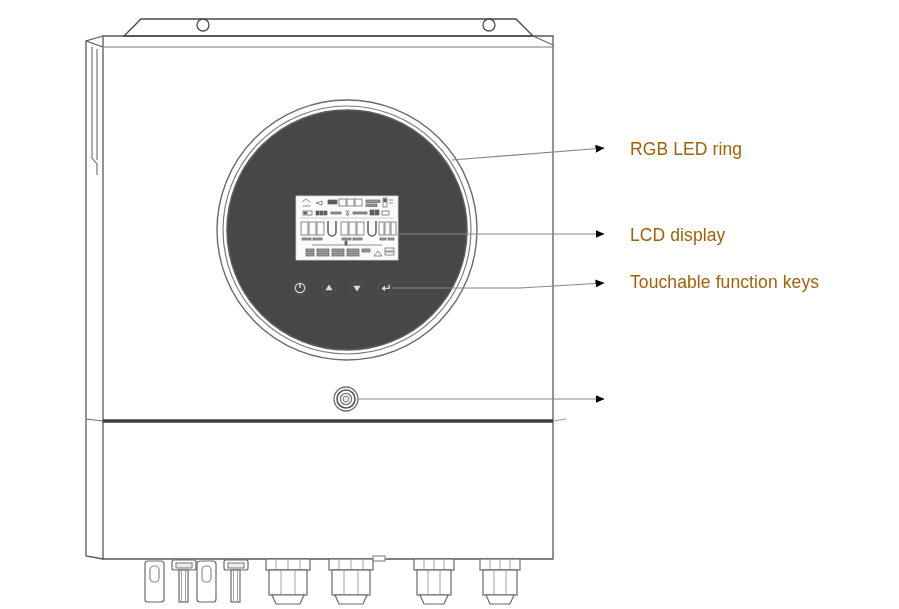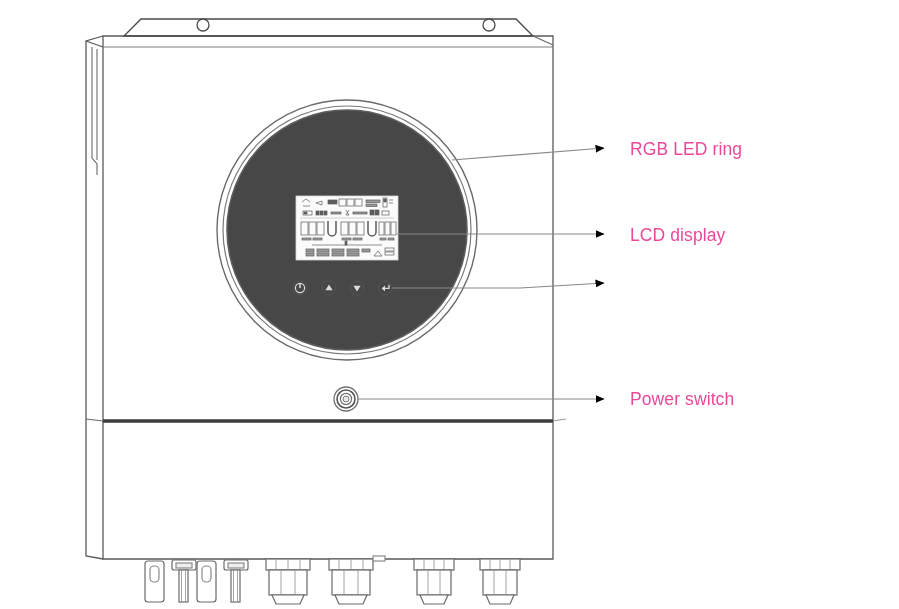--- a/index.html
+++ b/index.html
@@ -10,21 +10,21 @@
     overflow:hidden;
     position:relative;
   }
   #stage{position:absolute;left:0;top:0;width:899px;height:609px;}
   #stage svg{position:absolute;left:0;top:0;}
 
   .callout{
     position:absolute;
     font-family:"Liberation Sans",sans-serif;
     font-size:17.5px;
-    color:#ec4899;
+    color:#a16207;
     white-space:nowrap;
     letter-spacing:0.1px;
   }
   #label-rgb-led-ring{left:630px;top:139px;}
   #label-lcd-display{left:630px;top:225px;text-align:center;}
   #label-touch-keys{left:630px;top:272px;}
   #label-power-switch{left:630px;top:389px;}
 </style>
 </head>
 <body>
@@ -251,16 +251,16 @@
       <path d="M397,234 L604,234" marker-end="url(#arrowhead)"></path>
       <path d="M392,288 L520,288 L604,283" marker-end="url(#arrowhead)"></path>
       <path d="M358,399 L604,399" marker-end="url(#arrowhead)"></path>
     </g>
   </svg>
 
   <div class="callout" id="label-rgb-led-ring">RGB LED ring</div>
 
   <div class="callout" id="label-lcd-display">LCD display</div>
 
-
-  <div class="callout" id="label-power-switch">Power switch</div>
+  <div class="callout" id="label-touch-keys">Touchable function keys</div>
+
 
 </div>
 
 </body></html>

